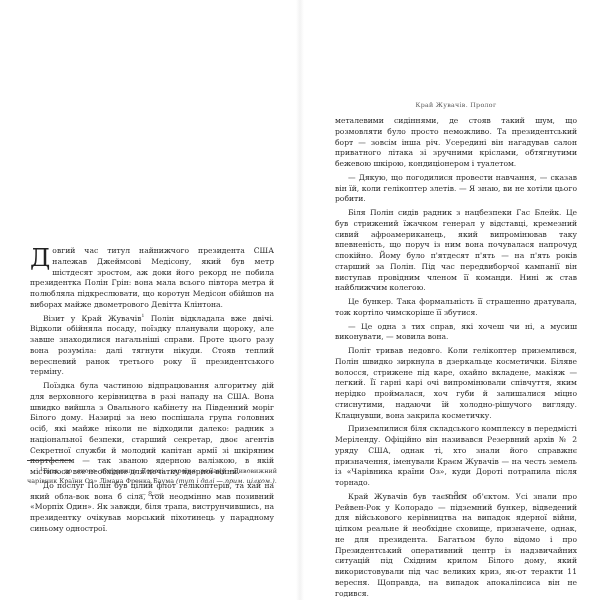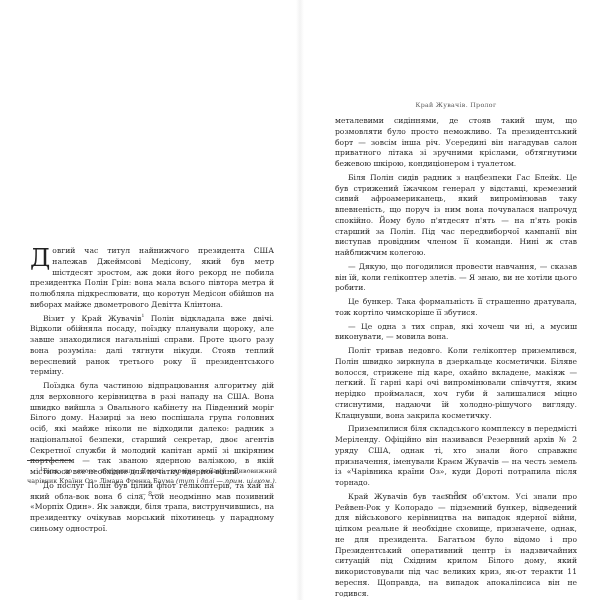--- a/index.html
+++ b/index.html
@@ -60,22 +60,22 @@
   <div class="footnote"><sup>1</sup><span>Біля, до якого потрапила Дороті, героїня роману «Дивовижний чарівник Країни Оз» Лімана Френка Баума </span><i>(тут і далі — прим. цілком.)</i><span>.</span></div>
   <div class="folio">— 8 —</div>
 </div>
 
 <div class="gutter"></div>
 
 <div class="page right">
   <div class="running-head">Край Жувачів. Пролог</div>
   <div class="text">
     <p class="first">металевими сидіннями, де стояв такий шум, що розмовляти було просто неможливо. Та президентський борт — зовсім інша річ. Усередині він нагадував салон приватного літака зі зручними кріслами, обтягнутими бежевою шкірою, кондиціонером і туалетом.</p>
+    <p>— Дякую, що погодилися провести навчання, — сказав він їй, коли гелікоптер злетів. — Я знаю, ви не хотіли цього робити.</p>
     <p>Біля Полін сидів радник з нацбезпеки Гас Блейк. Це був стрижений їжачком генерал у відставці, кремезний сивий афроамериканець, який випромінював таку впевненість, що поруч із ним вона почувалася напрочуд спокійно. Йому було п'ятдесят п'ять — на п'ять років старший за Полін. Під час передвиборчої кампанії він виступав провідним членом її команди. Нині ж став найближчим колегою.</p>
-    <p>— Дякую, що погодилися провести навчання, — сказав він їй, коли гелікоптер злетів. — Я знаю, ви не хотіли цього робити.</p>
     <p>Це бункер. Така формальність її страшенно дратувала, тож кортіло чимскоріше її збутися.</p>
     <p>— Це одна з тих справ, які хочеш чи ні, а мусиш виконувати, — мовила вона.</p>
     <p>Політ тривав недовго. Коли гелікоптер приземлився, Полін швидко зиркнула в дзеркальце косметички. Біляве волосся, стрижене під каре, охайно вкладене, макіяж — легкий. Її гарні карі очі випромінювали співчуття, яким нерідко проймалася, хоч губи й залишалися міцно стиснутими, надаючи їй холодно-рішучого вигляду. Клацнувши, вона закрила косметичку.</p>
     <p>Приземлилися біля складського комплексу в передмісті Меріленду. Офіційно він називався Резервний архів № 2 уряду США, однак ті, хто знали його справжнє призначення, іменували Краєм Жувачів — на честь земель із «Чарівника країни Оз», куди Дороті потрапила після торнадо.</p>
     <p>Край Жувачів був таємним об'єктом. Усі знали про Рейвен-Рок у Колорадо — підземний бункер, відведений для військового керівництва на випадок ядерної війни, цілком реальне й необхідне сховище, призначене, однак, не для президента. Багатьом було відомо і про Президентський оперативний центр із надзвичайних ситуацій під Східним крилом Білого дому, який використовували під час великих криз, як-от теракти 11 вересня. Щоправда, на випадок апокаліпсиса він не годився.</p>
     <p>А ось у Краю Жувачів сотня людей здатна виживати впродовж цілого року.</p>
   </div>
   <div class="folio">— 9 —</div>
 </div>
 

